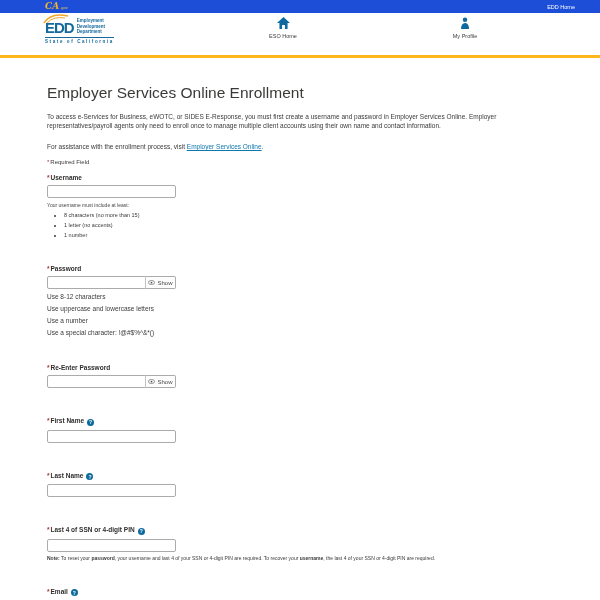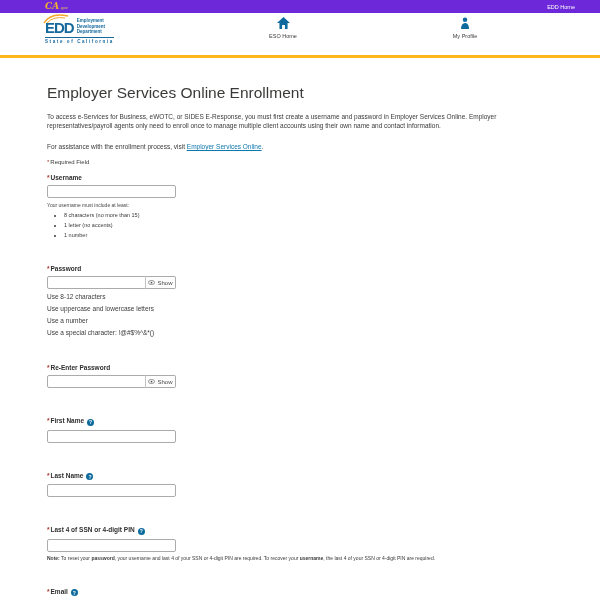--- a/index.html
+++ b/index.html
@@ -1,20 +1,20 @@
 <!DOCTYPE html>
 <html><head>
 <meta charset="utf-8">
 <style>
   * { margin: 0; padding: 0; box-sizing: border-box; }
   html, body { width: 600px; height: 600px; overflow: hidden; background: #fff;
     font-family: "Liberation Sans", sans-serif; color: #3b3a39; }
 
   
-  .utility-bar { height: 13px; background: #6d28d9; display: flex;
+  .utility-bar { height: 13px; background: #1d4ed8; display: flex;
     align-items: center; justify-content: space-between; padding: 0 25px 0 45px; }
   .ca-logo { text-decoration: none; display: flex; align-items: baseline; cursor: pointer; }
   .ca-logo .ca { font-family: "DejaVu Serif", serif; font-style: italic; font-weight: bold;
     color: #f0b42d; font-size: 9px; line-height: 9px; }
   .ca-logo .gov { color: #e8c35a; font-size: 4px; margin-left: 1px; }
   .edd-home-link { color: #ffffff; font-size: 5.5px; text-decoration: none; cursor: pointer; }
 
   
   header { position: relative; height: 42px; background: #fff; }
   .edd-logo { position: absolute; left: 45px; top: 5px; text-decoration: none; cursor: pointer; }

